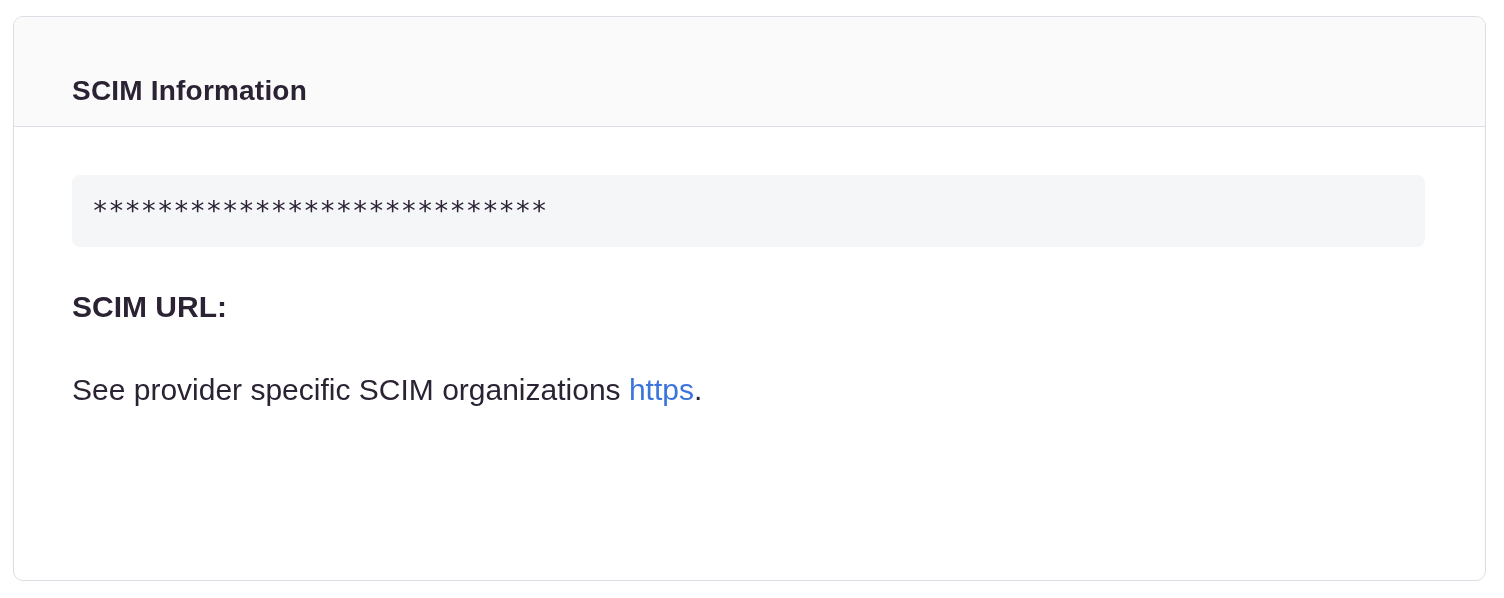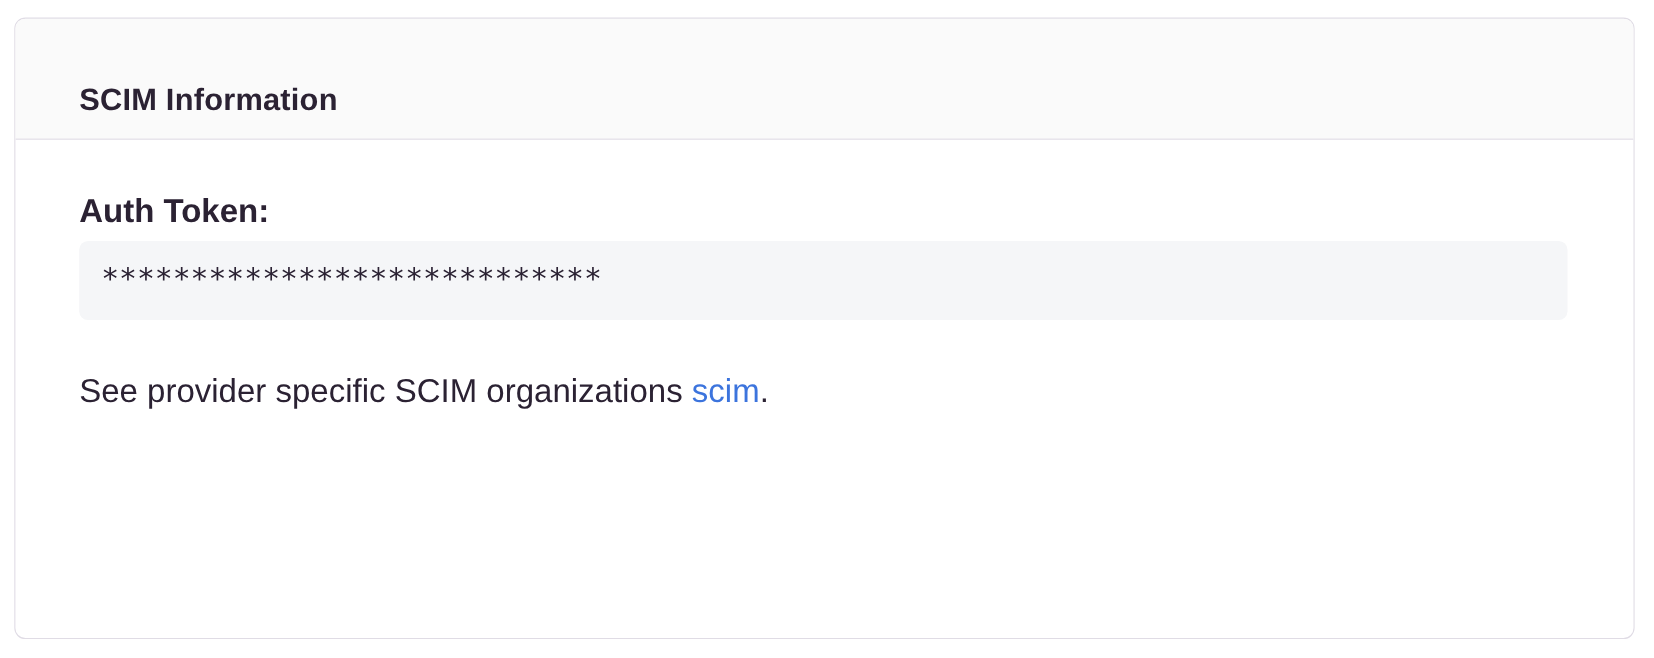--- a/index.html
+++ b/index.html
@@ -84,23 +84,23 @@
 
 <div class="card">
 
   <div class="card-header">
     <span class="card-title">SCIM Information</span>
   </div>
 
   <div class="card-body">
 
     <div class="field-group">
-      <div class="field-label">Auth Token:</div>
       <div class="field-box">****************************</div>
     </div>
 
     <div class="field-group">
+      <div class="field-label">SCIM URL:</div>
     </div>
 
-    <div class="docs-line"><span>See provider specific SCIM organizations </span><a class="docs-link">scim</a><span>.</span></div>
+    <div class="docs-line"><span>See provider specific SCIM organizations </span><a class="docs-link">https</a><span>.</span></div>
 
   </div>
 </div>
 
 </body></html>

